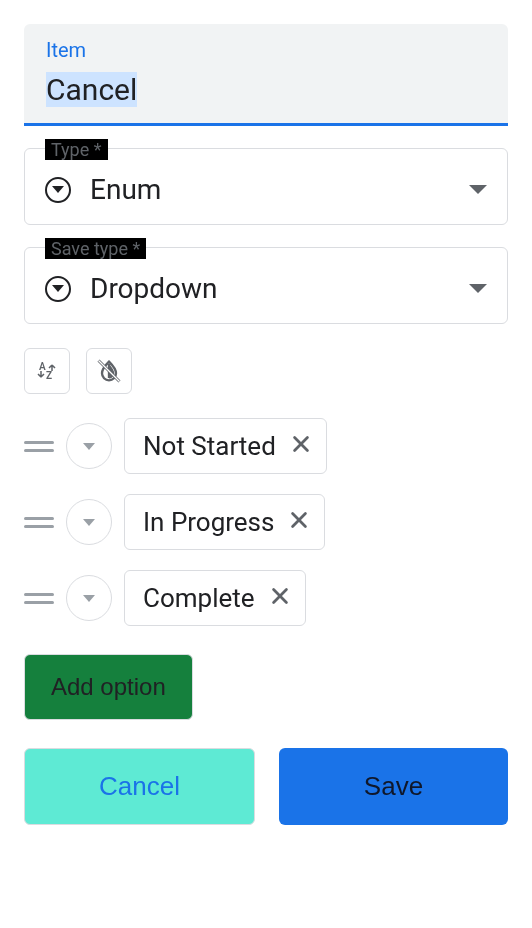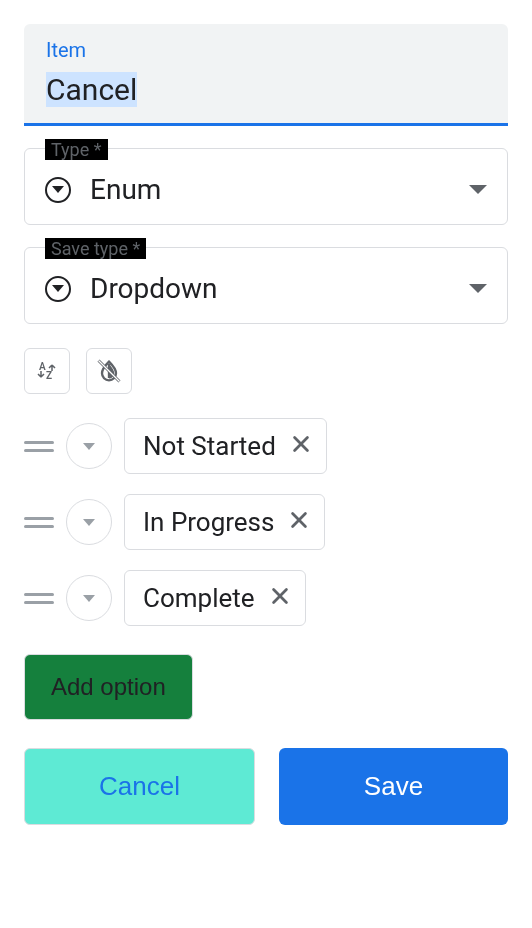--- a/index.html
+++ b/index.html
@@ -179,21 +179,21 @@
       border-radius: 6px;
       cursor: pointer;
     }
     .btn-cancel {
       border: 1px solid #dadce0;
       color: #1a73e8;
       background: #5eead4;
     }
     .btn-save {
       border: none;
-      color: #ffffff;
+      color: #0f172a;
       background: #1a73e8;
     }
   </style>
 </head>
 <body>
 
 <div class="container">
 
   <div class="name-field">
     <div class="name-label">Item</div>

